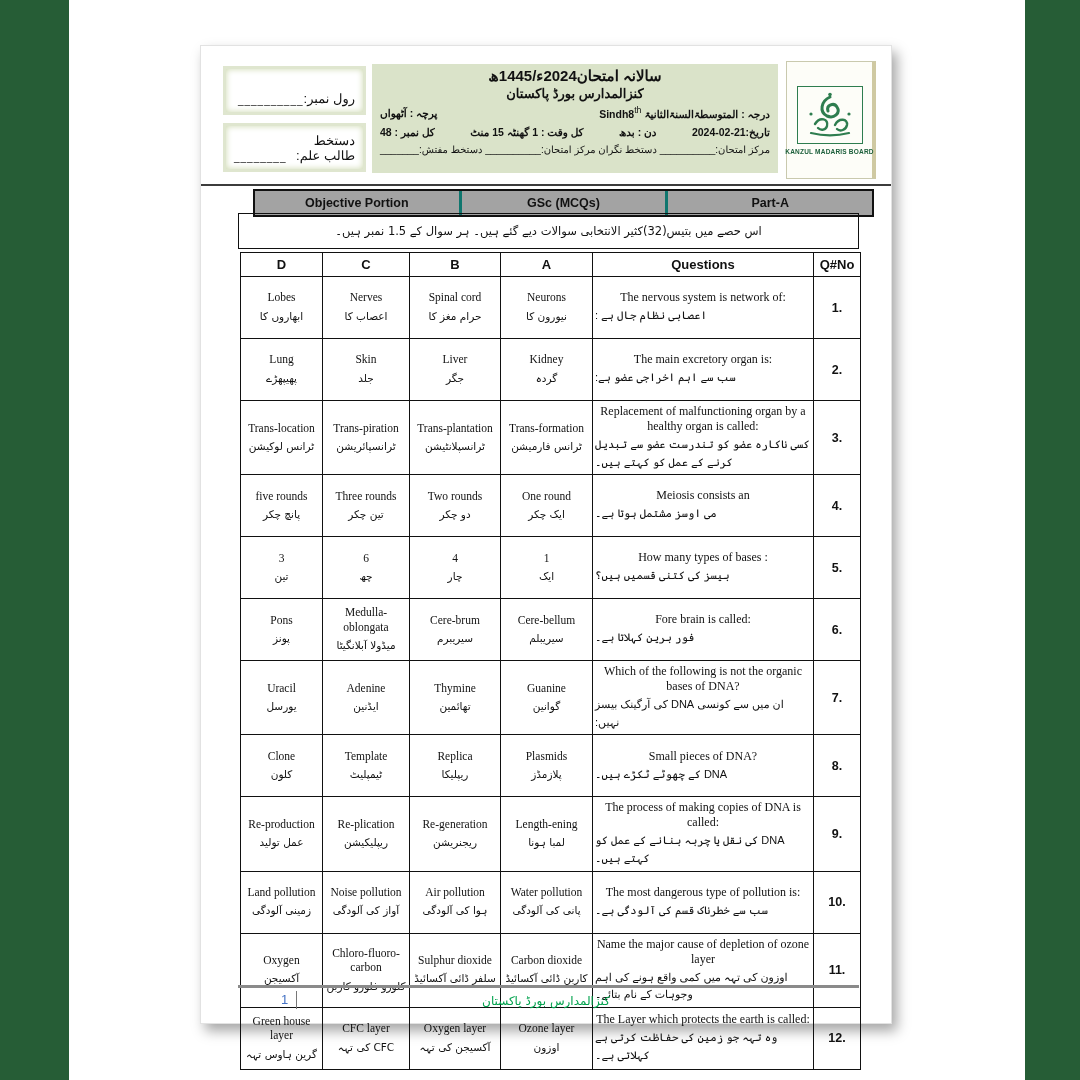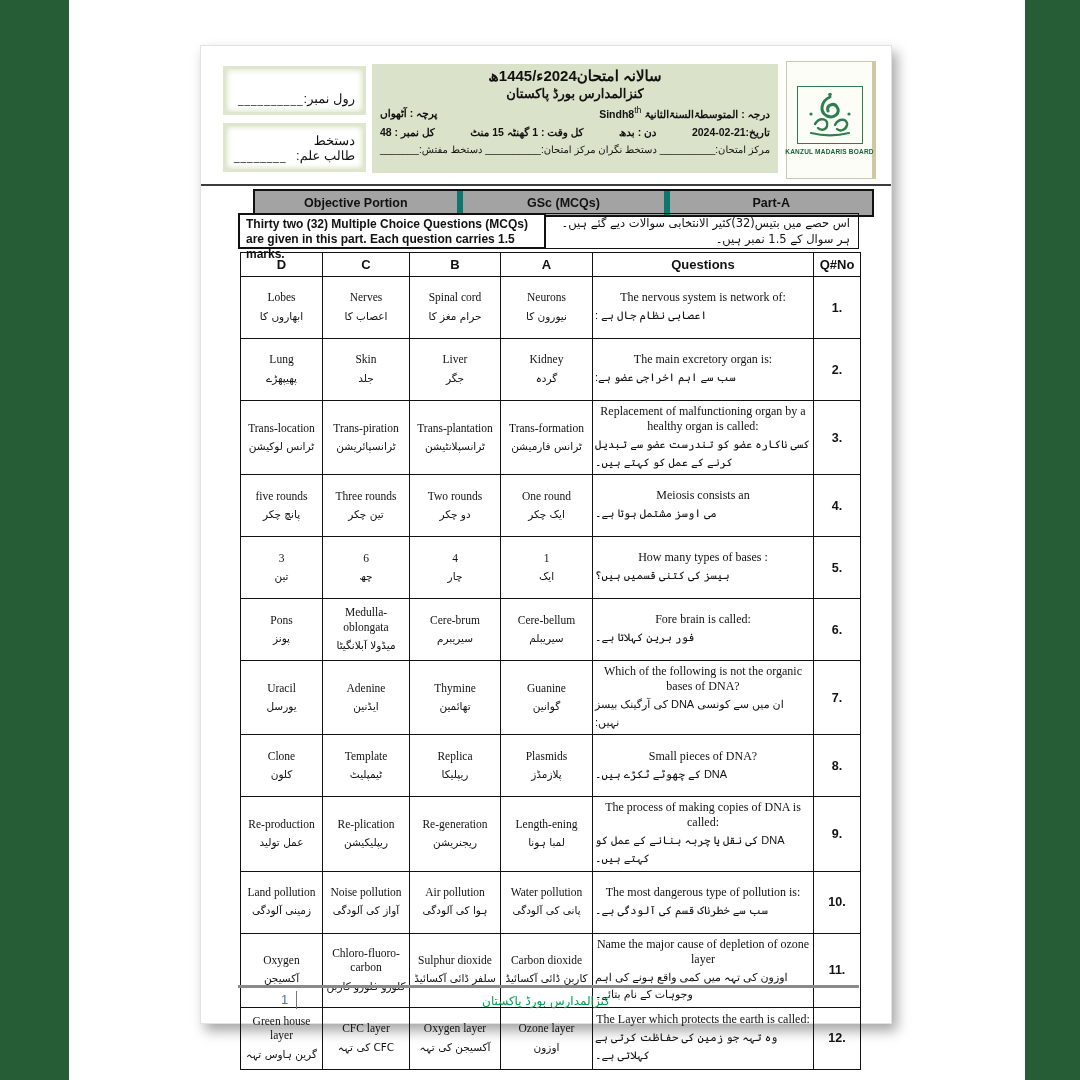--- a/index.html
+++ b/index.html
@@ -41,21 +41,21 @@
   .logo-frame{width:64px;height:56px;border:1px solid #2E7D4F;display:flex;
               align-items:center;justify-content:center;}
   .logo-text{font-size:6.5px;font-weight:bold;color:#1B5E3A;letter-spacing:.2px;white-space:nowrap;}
 
   .hdr-rule{position:absolute;left:0;top:138px;width:690px;height:2px;background:#3c3c3c;}
 
   
   .obar{position:absolute;left:37px;top:143px;width:621px;height:28px;display:flex;
         border:2px solid #111;box-sizing:border-box;background:#a3a3a3;margin-left:15px;}
   .obar .cell{flex:1;display:flex;align-items:center;justify-content:center;
-              font-weight:bold;font-size:12.5px;color:#111;border-left:6px solid #0f766e;}
+              font-weight:bold;font-size:12.5px;color:#111;border-left:3px solid #0f766e;}
   .obar .cell:first-child{border-left:none;}
 
   
   .instr{position:absolute;left:37px;top:167px;width:621px;height:36px;display:flex;
          border:1px solid #111;box-sizing:border-box;}
   .instr-en{width:308px;box-sizing:border-box;border:2px solid #111;margin:-1px;
             padding:2px 6px;font-weight:bold;font-size:12px;line-height:1.25;color:#111;
             background:#fff;}
   .instr-ur{flex:1;direction:rtl;text-align:right;font-size:11.5px;line-height:1.4;
             padding:4px 8px;color:#111;font-family:"DejaVu Sans", sans-serif;
@@ -145,21 +145,20 @@
 
     <div class="hdr-rule"></div>
 
     <div class="obar">
       <div class="cell">Objective Portion</div>
       <div class="cell">GSc (MCQs)</div>
       <div class="cell">Part-A</div>
     </div>
 
     <div class="instr">
-      <div class="instr-en">Thirty two (32) Multiple Choice Questions (MCQs) are given in this part. Each question carries 1.5 marks.</div>
       <div class="instr-ur">اس حصے میں بتیس(32)کثیر الانتخابی سوالات دیے گئے ہیں۔ ہر سوال کے 1.5 نمبر ہیں۔</div>
     </div>
 
     <table class="mcq">
       <colgroup>
         <col style="width:82px">
           <col style="width:87px">
           <col style="width:91px">
         <col style="width:92px">
           <col style="width:221px">

